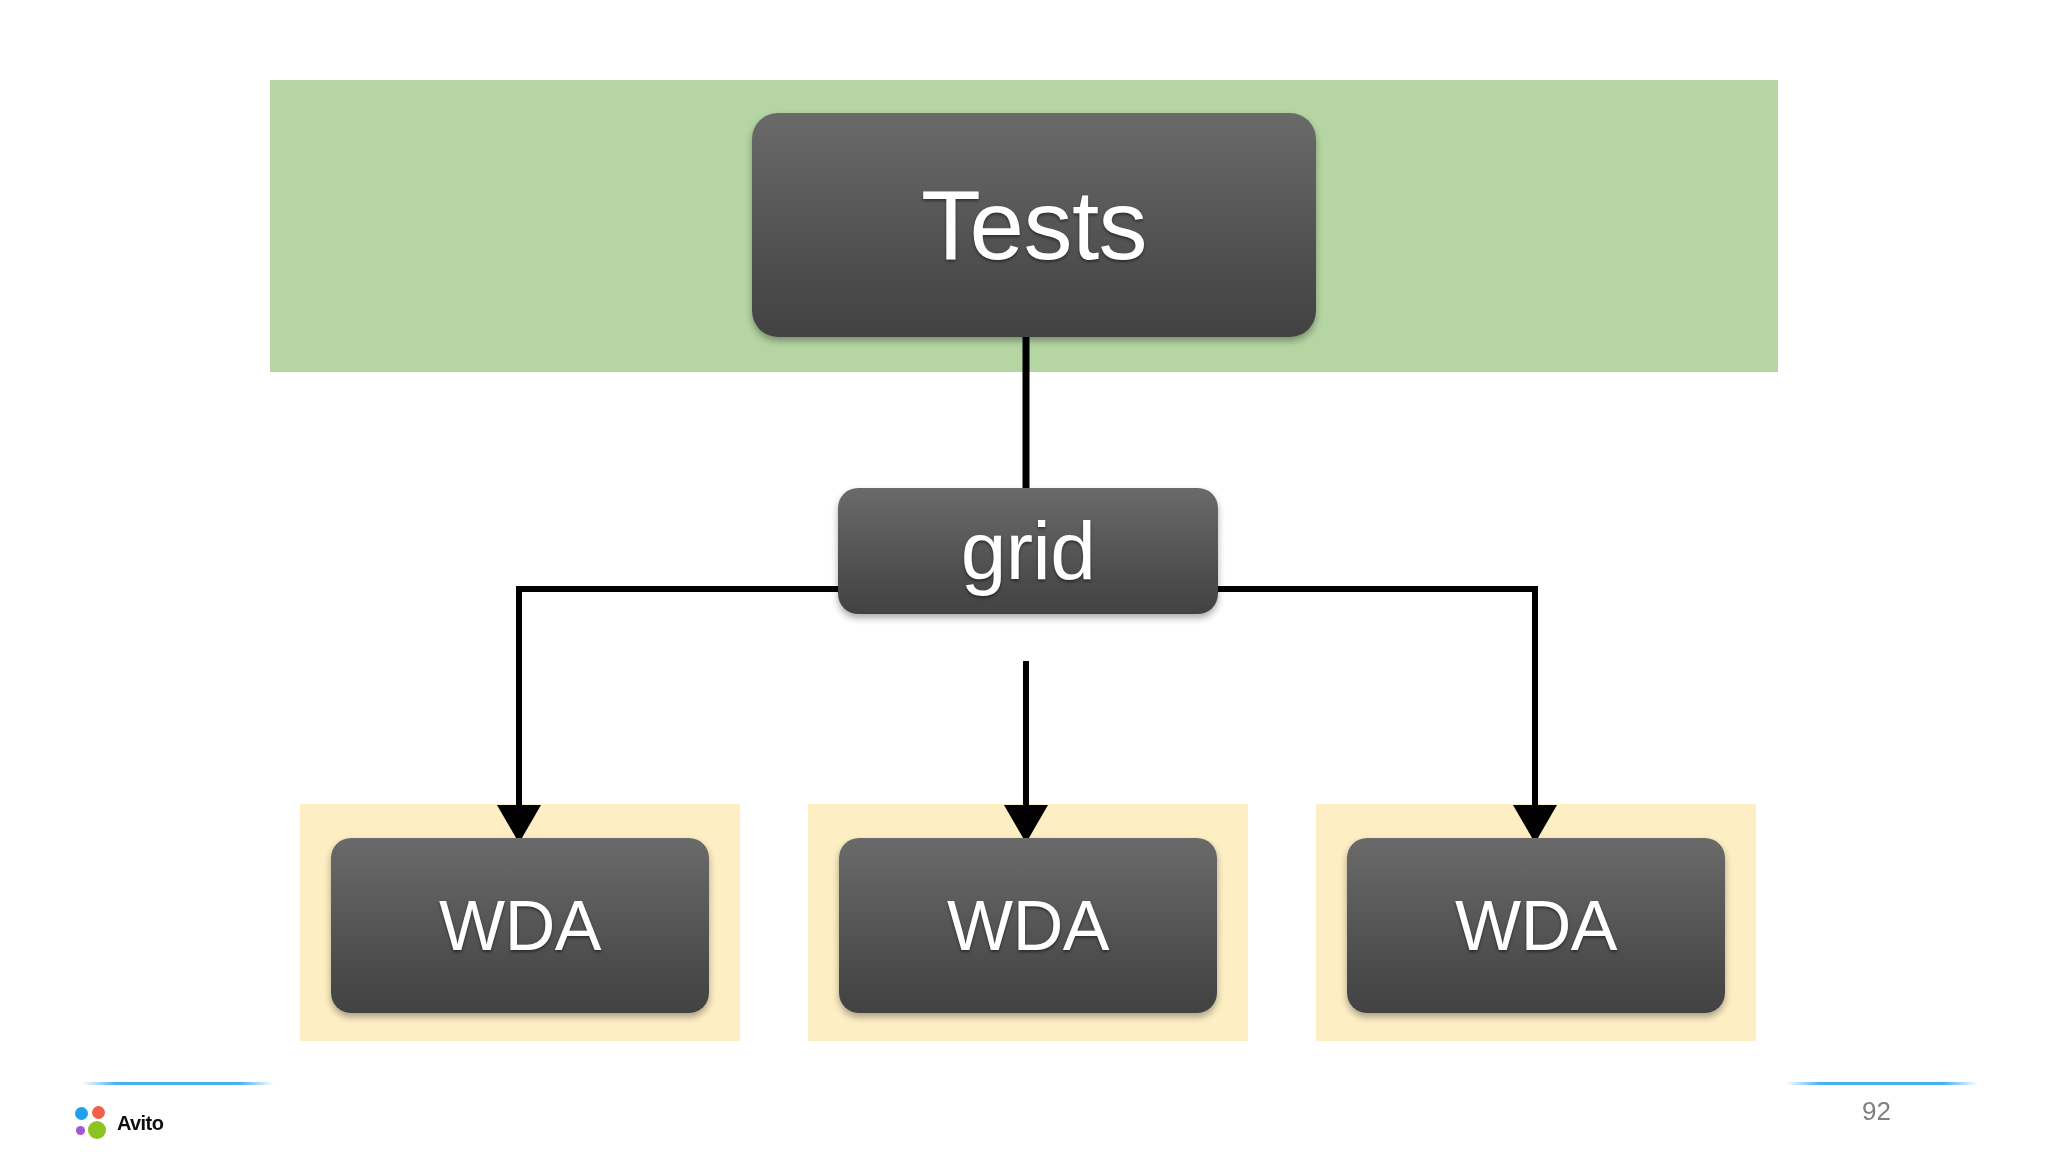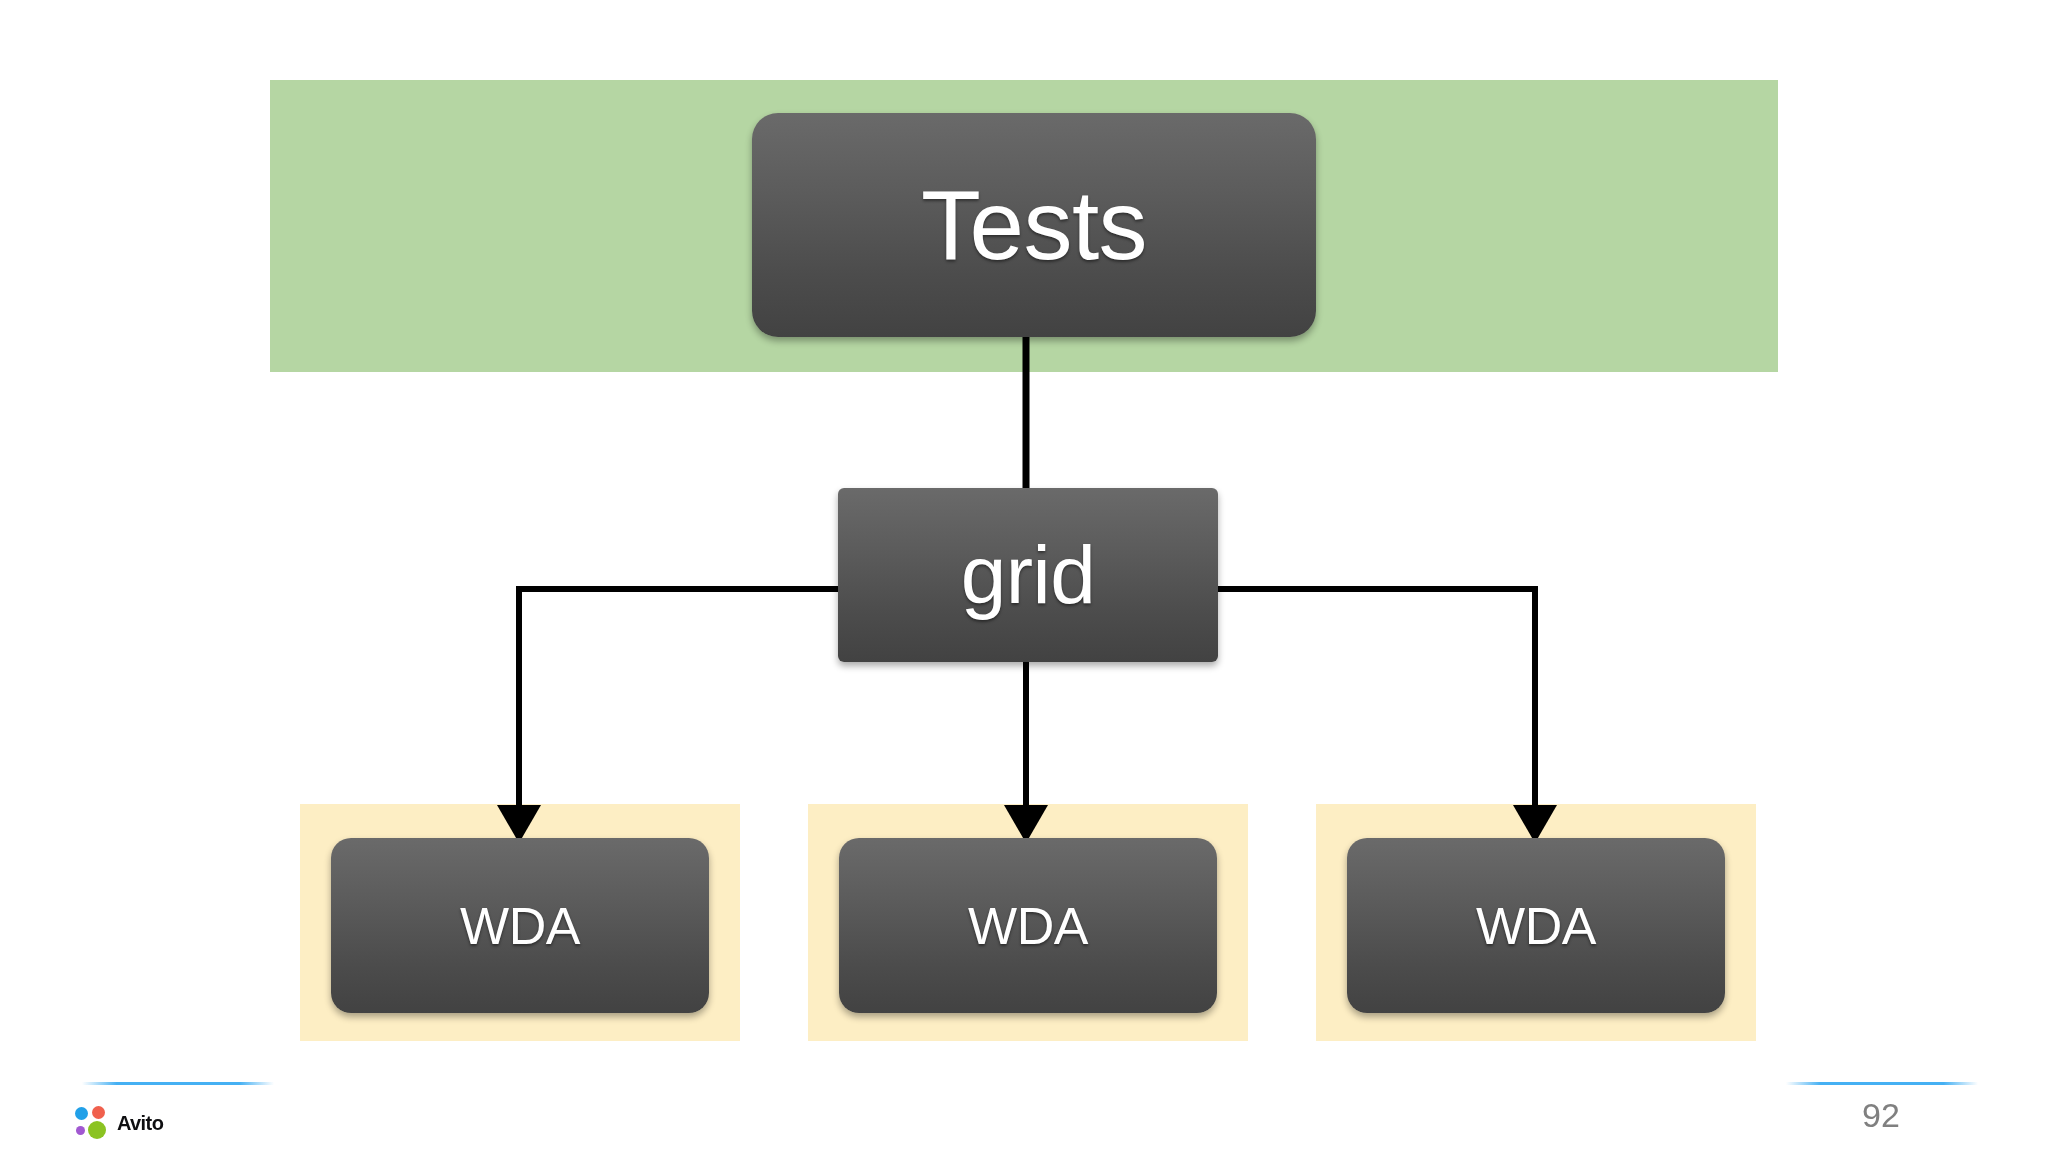--- a/index.html
+++ b/index.html
@@ -63,31 +63,31 @@
     width: 564px;
     height: 224px;
     font-size: 98px;
     border-radius: 26px;
   }
 
   .node-grid {
     left: 838px;
     top: 488px;
     width: 380px;
-    height: 174px;
+    height: 126px;
     font-size: 82px;
-    border-radius: 6px;
+    border-radius: 20px;
   }
 
   .node-wda {
     position: absolute;
     top: 838px;
     width: 378px;
     height: 175px;
-    font-size: 52px;
+    font-size: 70px;
     border-radius: 20px;
   }
   .node-wda.w1 { left: 331px; }
   .node-wda.w2 { left: 839px; }
   .node-wda.w3 { left: 1347px; }
 
   
   .connectors {
     position: absolute;
     left: 0;
@@ -103,21 +103,21 @@
     height: 3px;
     background: linear-gradient(90deg, #ffffff 0%, #45b0f3 18%, #45b0f3 82%, #ffffff 100%);
   }
   .footer-rule.left  { left: 82px;  top: 1082px; width: 192px; }
   .footer-rule.right { left: 1786px; top: 1082px; width: 192px; }
 
   .page-number {
     position: absolute;
     left: 1862px;
     top: 1096px;
-    font-size: 34px;
+    font-size: 26px;
     color: #808080;
   }
 
   .logo {
     position: absolute;
     left: 74px;
     top: 1106px;
     display: flex;
     align-items: center;
     gap: 9px;

